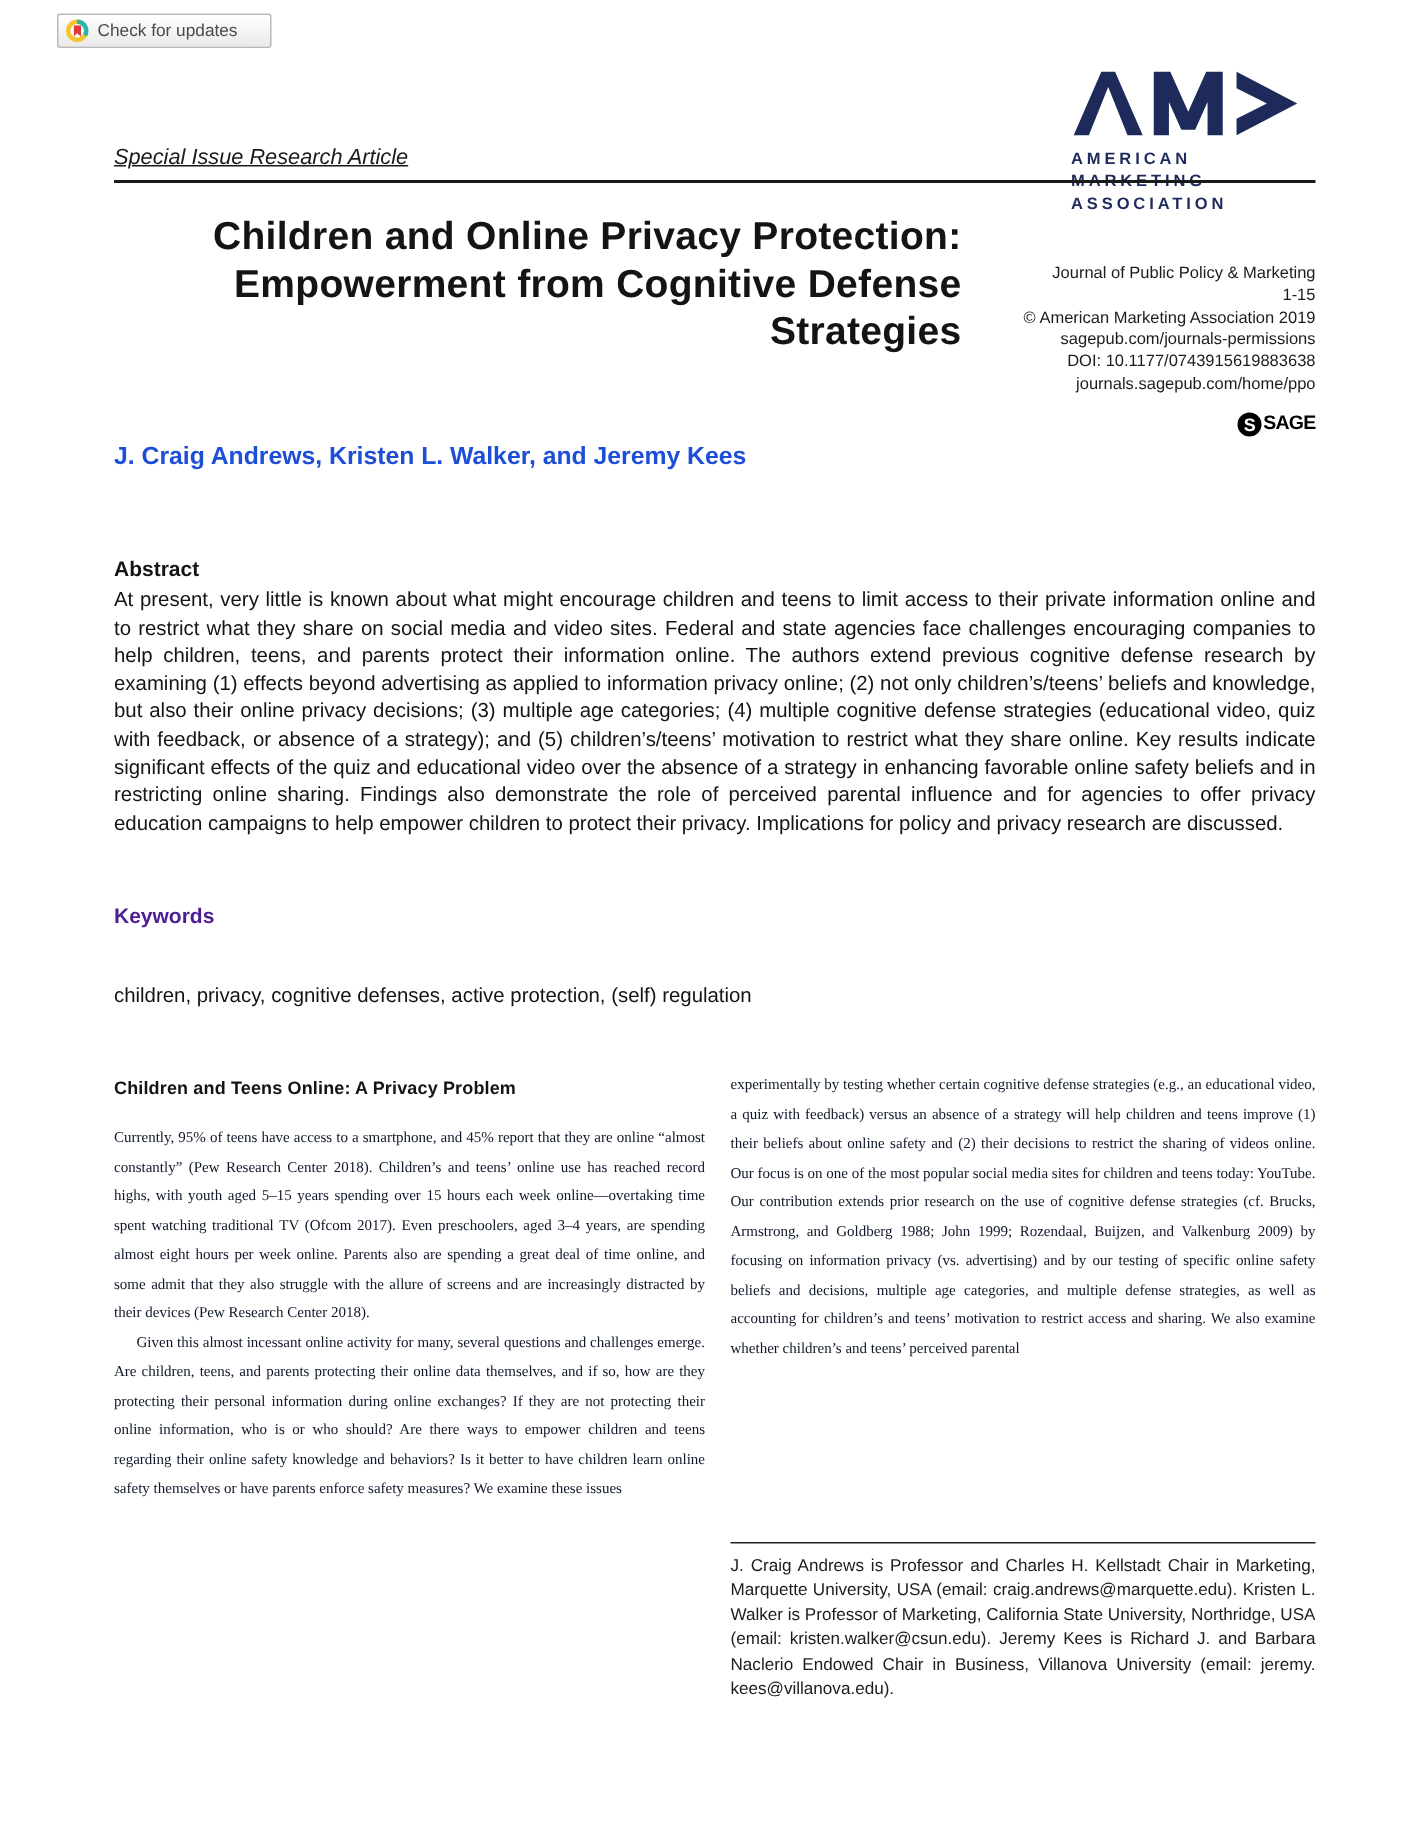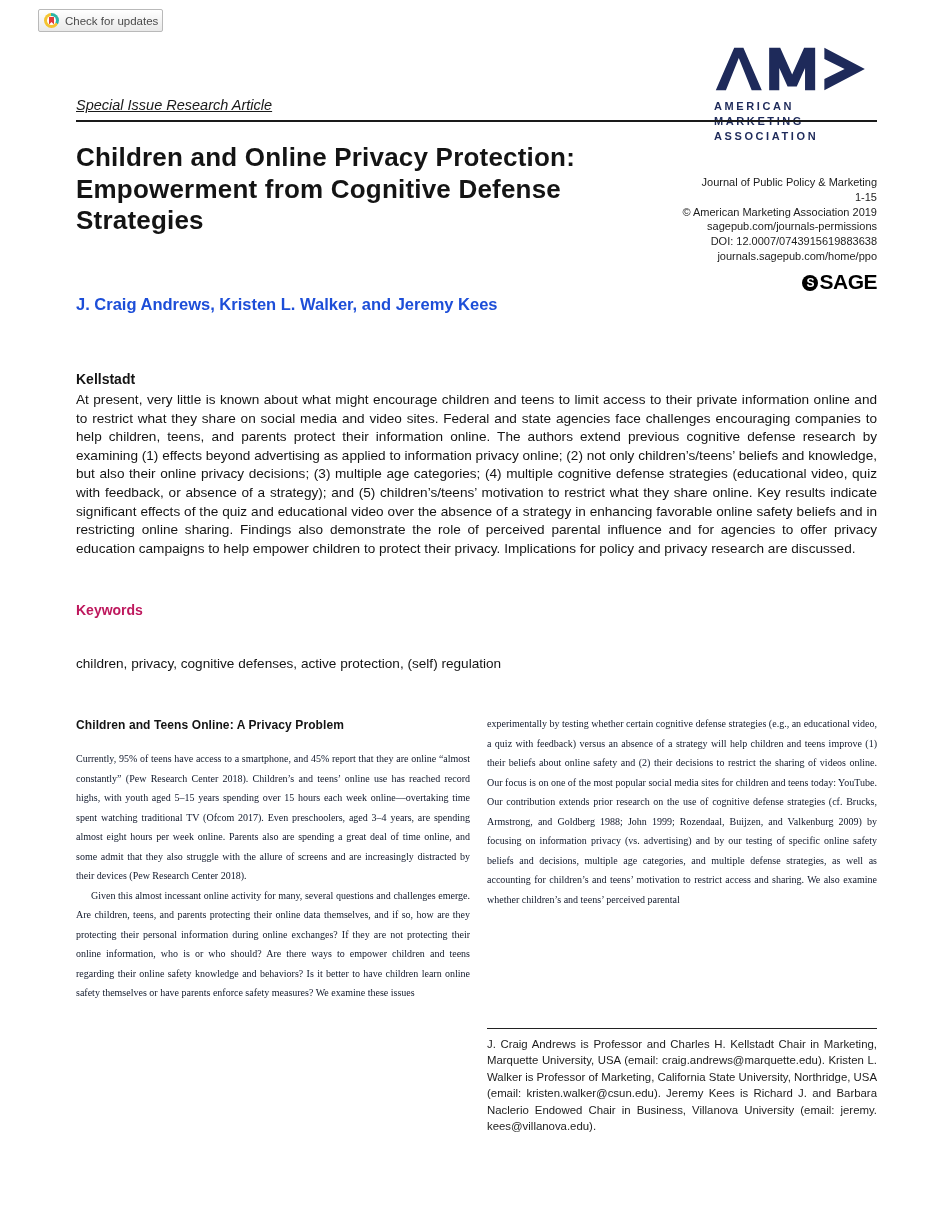--- a/index.html
+++ b/index.html
@@ -9,21 +9,21 @@
     position: relative;
     font-family: "Liberation Sans", sans-serif;
     color: #111;
     overflow: hidden;
   }
 
   
   .update-badge {
     position: absolute; left: 38px; top: 9px;
     display: inline-flex; align-items: center; gap: 6px;
-    padding: 3px 4px 3px 5px;
+    padding: 3px 22px 3px 5px;
     border: 1px solid #b9b9b9;
     background: linear-gradient(#ffffff, #e9e9e9);
     border-radius: 2px;
     font-size: 11.5px; color: #4a4a4a;
     cursor: pointer;
   }
   .badge-icon {
     position: relative; width: 15px; height: 15px; border-radius: 50%;
     background: conic-gradient(#2cb4a7 0deg 120deg, #f4c431 120deg 360deg);
     display: inline-flex; align-items: center; justify-content: center;
@@ -49,37 +49,37 @@
   }
   .head-rule {
     position: absolute; left: 76px; top: 120px; width: 801px; height: 2px;
     background: #1a1a1a;
   }
 
   
   .title {
     position: absolute; left: 76px; top: 142px; width: 565px;
     font-size: 26px; line-height: 31.5px; font-weight: bold;
-    letter-spacing: 0.2px; color: #141414;
+    letter-spacing: 0.2px; color: #141414; text-align: right;
   }
 
   
   .journal-info {
     position: absolute; left: 560px; top: 131px; width: 317px;
     text-align: right; font-size: 11px; line-height: 14.8px; color: #1c1c1c; margin-top: 44px;
   }
   .link-line { color: #1c1c1c; }
   .sage-logo { margin-top: 11px; display: flex; justify-content: flex-end; align-items: center; gap: 1px; }
   .sage-s {
     display: inline-block; width: 16px; height: 16px; border-radius: 50%;
     background: #000; color: #fff; font-weight: bold; font-size: 12px;
     line-height: 16px; text-align: center;
   }
   .sage-text {
-    font-weight: bold; font-size: 21px; letter-spacing: -0.5px; color: #000;
+    font-weight: bold; font-size: 13px; letter-spacing: -0.5px; color: #000;
     font-stretch: condensed;
   }
 
   
   .authors {
     position: absolute; left: 76px; top: 295px;
     font-size: 16.5px; font-weight: bold; color: #1d4ed8;
   }
 
   
@@ -88,21 +88,21 @@
     font-size: 14px; font-weight: bold; color: #141414;
   }
   .abstract {
     position: absolute; left: 76px; top: 391px; width: 801px;
     font-size: 13.6px; line-height: 18.6px; text-align: justify; color: #141414;
   }
 
   
   .keywords-heading {
     position: absolute; left: 76px; top: 602px;
-    font-size: 14px; font-weight: bold; color: #be185d;
+    font-size: 14px; font-weight: bold; color: #4c1d95;
   }
   .keywords {
     position: absolute; left: 76px; top: 656px; width: 801px;
     font-size: 13.6px; color: #141414;
   }
 
   
   .col-left  { position: absolute; left: 76px;  top: 714px; width: 394px; }
   .col-right { position: absolute; left: 487px; top: 714px; width: 390px; }
   .section-heading {
@@ -149,31 +149,31 @@
 <div class="masthead-category">Special Issue Research Article</div>
 <div class="head-rule"></div>
 
 <h1 class="title">Children and Online Privacy Protection: Empowerment from Cognitive Defense Strategies</h1>
 
 <div class="journal-info">
   <div>Journal of Public Policy &amp; Marketing</div>
   <div>1-15</div>
   <div>© American Marketing Association 2019</div>
   <div class="link-line">sagepub.com/journals-permissions</div>
-  <div>DOI: 12.0007/0743915619883638</div>
+  <div>DOI: 10.1177/0743915619883638</div>
   <div class="link-line">journals.sagepub.com/home/ppo</div>
   <div class="sage-logo">
     <span class="sage-s">S</span>
     <span class="sage-text">SAGE</span>
   </div>
 </div>
 
 <div class="authors">J. Craig Andrews, Kristen L. Walker, and Jeremy Kees</div>
 
-<div class="abstract-heading">Kellstadt</div>
+<div class="abstract-heading">Abstract</div>
 <p class="abstract">At present, very little is known about what might encourage children and teens to limit access to their private information online and to restrict what they share on social media and video sites. Federal and state agencies face challenges encouraging companies to help children, teens, and parents protect their information online. The authors extend previous cognitive defense research by examining (1) effects beyond advertising as applied to information privacy online; (2) not only children’s/teens’ beliefs and knowledge, but also their online privacy decisions; (3) multiple age categories; (4) multiple cognitive defense strategies (educa­tional video, quiz with feedback, or absence of a strategy); and (5) children’s/teens’ motivation to restrict what they share online. Key results indicate significant effects of the quiz and educational video over the absence of a strategy in enhancing favorable online safety beliefs and in restricting online sharing. Findings also demonstrate the role of perceived parental influence and for agencies to offer privacy education campaigns to help empower children to protect their privacy. Implications for policy and privacy research are discussed.</p>
 
 <div class="keywords-heading">Keywords</div>
 <div class="keywords">children, privacy, cognitive defenses, active protection, (self) regulation</div>
 
 <div class="col-left">
   <h2 class="section-heading">Children and Teens Online: A Privacy Problem</h2>
   <p class="body-text">Currently, 95% of teens have access to a smartphone, and 45% report that they are online “almost constantly” (Pew Research Center 2018). Children’s and teens’ online use has reached record highs, with youth aged 5–15 years spending over 15 hours each week online—overtaking time spent watching tra­ditional TV (Ofcom 2017). Even preschoolers, aged 3–4 years, are spending almost eight hours per week online. Parents also are spending a great deal of time online, and some admit that they also struggle with the allure of screens and are increas­ingly distracted by their devices (Pew Research Center 2018).</p>
   <p class="body-text indent">Given this almost incessant online activity for many, several questions and challenges emerge. Are children, teens, and par­ents protecting their online data themselves, and if so, how are they protecting their personal information during online exchanges? If they are not protecting their online information, who is or who should? Are there ways to empower children and teens regarding their online safety knowledge and behaviors? Is it better to have children learn online safety themselves or have parents enforce safety measures? We examine these issues</p>
 </div>

